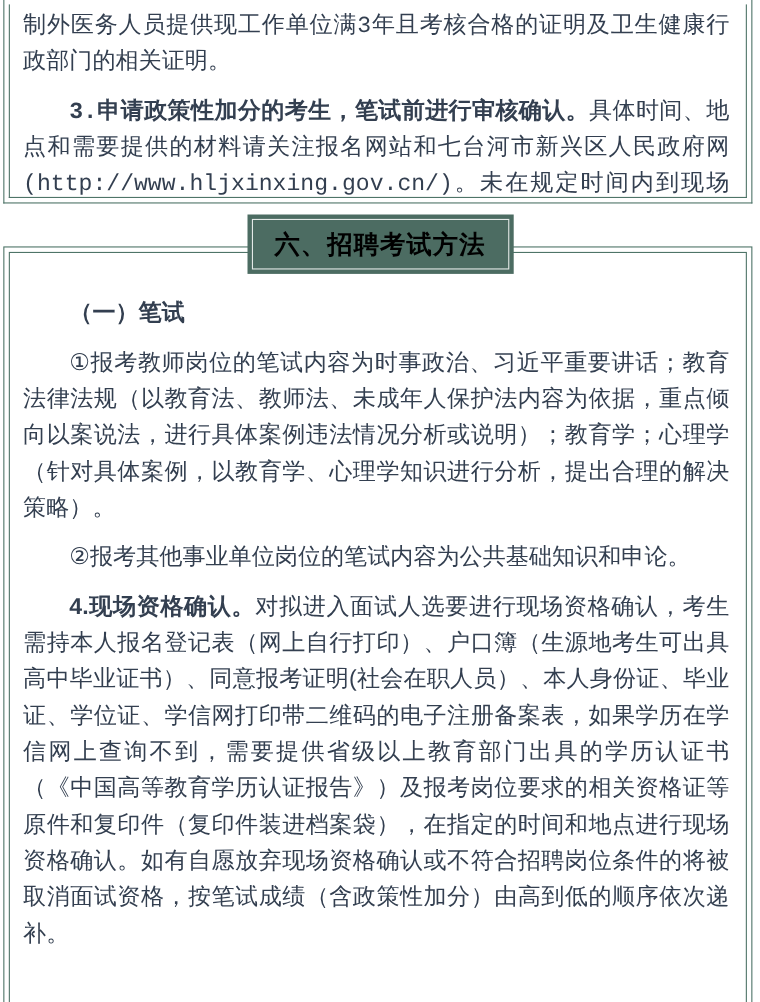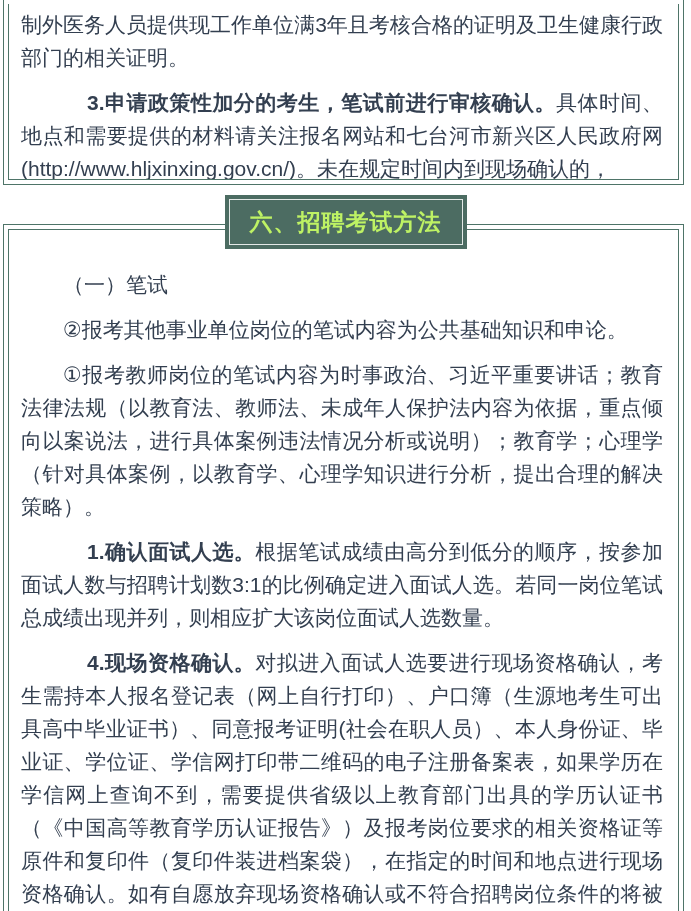--- a/index.html
+++ b/index.html
@@ -24,55 +24,55 @@
     box-sizing:border-box;
   }
   .frame-inner{
     border:1px solid var(--border);
     padding:6px 15px 12px 12px;
     box-sizing:border-box;
   }
   
   .prev-frame{border-top:none;}
   .prev-frame .frame-inner{border-top:none;height:176px;overflow:hidden;}
-  .prev-frame p{font-size:20px;line-height:28px;margin:8px 0;}
+  .prev-frame p{font-size:20px;line-height:28px;margin:8px 0;font-family:Liberation Mono, monospace;}
   .prev-frame p.first{margin-top:-2px;}
 
   p.para{
     font-size:21px;
     line-height:33px;
     margin:12px 0;
     text-align:justify;
     text-justify:inter-character;
     text-indent:2em;
   }
   p.no-indent{text-indent:0;}
-  p.para b{font-weight:bold;margin-left:24px;}
+  p.para b{font-weight:bold;}
   p.subhead{
     font-size:21px;line-height:33px;margin:14px 0 10px;
-    font-weight:normal;text-indent:2em;
+    font-weight:bold;text-indent:2em;
   }
 
   
   .section-six{position:relative;margin-top:39px;}
   .six-frame .frame-inner{min-height:900px;padding-top:24px;}
   .banner{
     position:absolute;
     top:-29px;left:50%;transform:translateX(-50%);
     background:var(--banner);
     padding:4px;
     z-index:5;
     box-sizing:border-box;
   }
   .banner-inner{
     border:1px solid rgba(255,255,255,0.85);
     padding:8px 20px;
   }
   .banner-title{
-    color:#bef264;
+    color:#000000;
     font-size:23px;
     font-weight:bold;
     letter-spacing:1px;
     white-space:nowrap;
     line-height:28px;
   }
 </style>
 </head>
 <body>
 
@@ -88,19 +88,18 @@
 
   <div class="banner">
     <div class="banner-inner">
       <span class="banner-title">六、招聘考试方法</span>
     </div>
   </div>
 
   <div class="frame six-frame">
     <div class="frame-inner">
       <p class="subhead"><span>（一）笔试</span></p>
+      <p class="para"><span>①报考教师岗位的笔试内容为时事政治、习近平重要讲话；教育法律法规（以教育法、教师法、未成年人保护法内容为依据，重点倾向以案说法，进行具体案例违法情况分析或说明）；教育学；心理学（针对具体案例，以教育学、心理学知识进行分析，提出合理的解决策略）。</span></p>
       <p class="para"><span>②报考其他事业单位岗位的笔试内容为公共基础知识和申论。</span></p>
-      <p class="para"><span>①报考教师岗位的笔试内容为时事政治、习近平重要讲话；教育法律法规（以教育法、教师法、未成年人保护法内容为依据，重点倾向以案说法，进行具体案例违法情况分析或说明）；教育学；心理学（针对具体案例，以教育学、心理学知识进行分析，提出合理的解决策略）。</span></p>
-      <p class="para"><b>1.确认面试人选。</b><span>根据笔试成绩由高分到低分的顺序，按参加面试人数与招聘计划数3:1的比例确定进入面试人选。若同一岗位笔试总成绩出现并列，则相应扩大该岗位面试人选数量。</span></p>
       <p class="para"><b>4.现场资格确认。</b><span>对拟进入面试人选要进行现场资格确认，考生需持本人报名登记表（网上自行打印）、户口簿（生源地考生可出具高中毕业证书）、同意报考证明(社会在职人员）、本人身份证、毕业证、学位证、学信网打印带二维码的电子注册备案表，如果学历在学信网上查询不到，需要提供省级以上教育部门出具的学历认证书（《中国高等教育学历认证报告》）及报考岗位要求的相关资格证等原件和复印件（复印件装进档案袋），在指定的时间和地点进行现场资格确认。如有自愿放弃现场资格确认或不符合招聘岗位条件的将被取消面试资格，按笔试成绩（含政策性加分）由高到低的顺序依次递补。</span></p>
     </div>
   </div>
 </div>
 
 </body></html>

